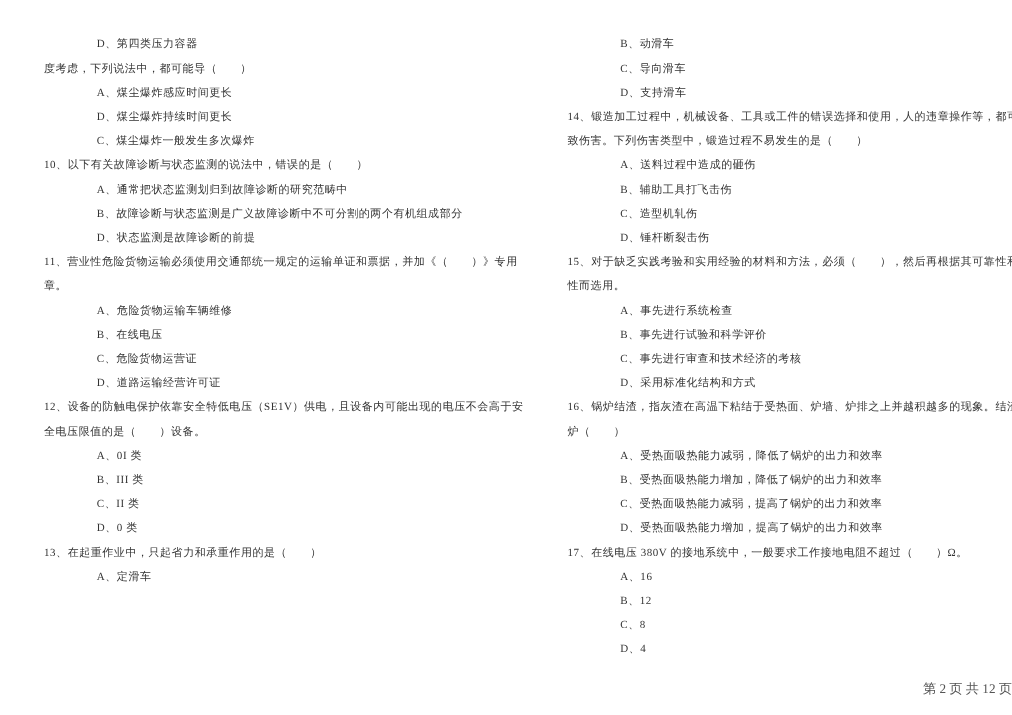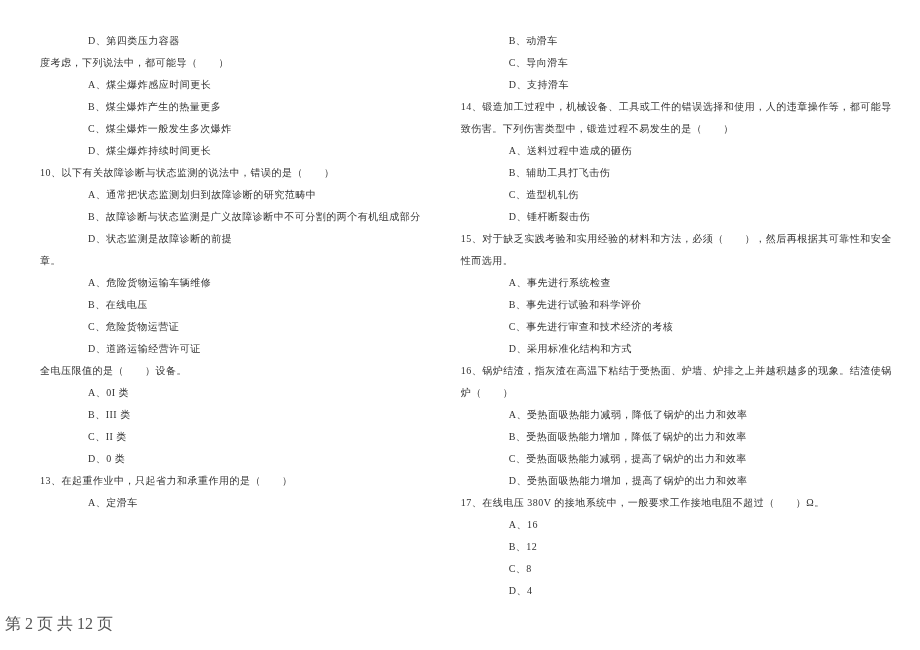--- a/index.html
+++ b/index.html
@@ -34,47 +34,48 @@
     }
     .question {
       padding-left: 0;
     }
     .option {
       padding-left: 48px;
     }
     .footer {
       position: absolute;
       bottom: 15px;
-      left: 5px;
+      left: 16px;
       right: 0;
-      text-align: left;
-      font-size: 16px;
+      text-align: right;
+      font-size: 12px;
       color: #555;
     }
   </style>
 </head>
 <body>
 
 <div class="columns">
   <div class="column" id="left-col">
       <div class="line option">D、第四类压力容器</div>
       <div class="line question">度考虑，下列说法中，都可能导（　　）</div>
       <div class="line option">A、煤尘爆炸感应时间更长</div>
-      <div class="line option">B、煤尘爆炸产生的热量更多</div>
+      <div class="line option">D、煤尘爆炸持续时间更长</div>
       <div class="line option">C、煤尘爆炸一般发生多次爆炸</div>
-      <div class="line option">D、煤尘爆炸持续时间更长</div>
       <div class="line question">10、以下有关故障诊断与状态监测的说法中，错误的是（　　）</div>
       <div class="line option">A、通常把状态监测划归到故障诊断的研究范畴中</div>
       <div class="line option">B、故障诊断与状态监测是广义故障诊断中不可分割的两个有机组成部分</div>
       <div class="line option">D、状态监测是故障诊断的前提</div>
+      <div class="line question">11、营业性危险货物运输必须使用交通部统一规定的运输单证和票据，并加《（　　）》专用</div>
       <div class="line question">章。</div>
       <div class="line option">A、危险货物运输车辆维修</div>
       <div class="line option">B、在线电压</div>
       <div class="line option">C、危险货物运营证</div>
       <div class="line option">D、道路运输经营许可证</div>
+      <div class="line question">12、设备的防触电保护依靠安全特低电压（SE1V）供电，且设备内可能出现的电压不会高于安</div>
       <div class="line question">全电压限值的是（　　）设备。</div>
       <div class="line option">A、0I 类</div>
       <div class="line option">B、III 类</div>
       <div class="line option">C、II 类</div>
       <div class="line option">D、0 类</div>
       <div class="line question">13、在起重作业中，只起省力和承重作用的是（　　）</div>
       <div class="line option">A、定滑车</div>
     </div>
   <div class="column" id="right-col">
       <div class="line option">B、动滑车</div>

